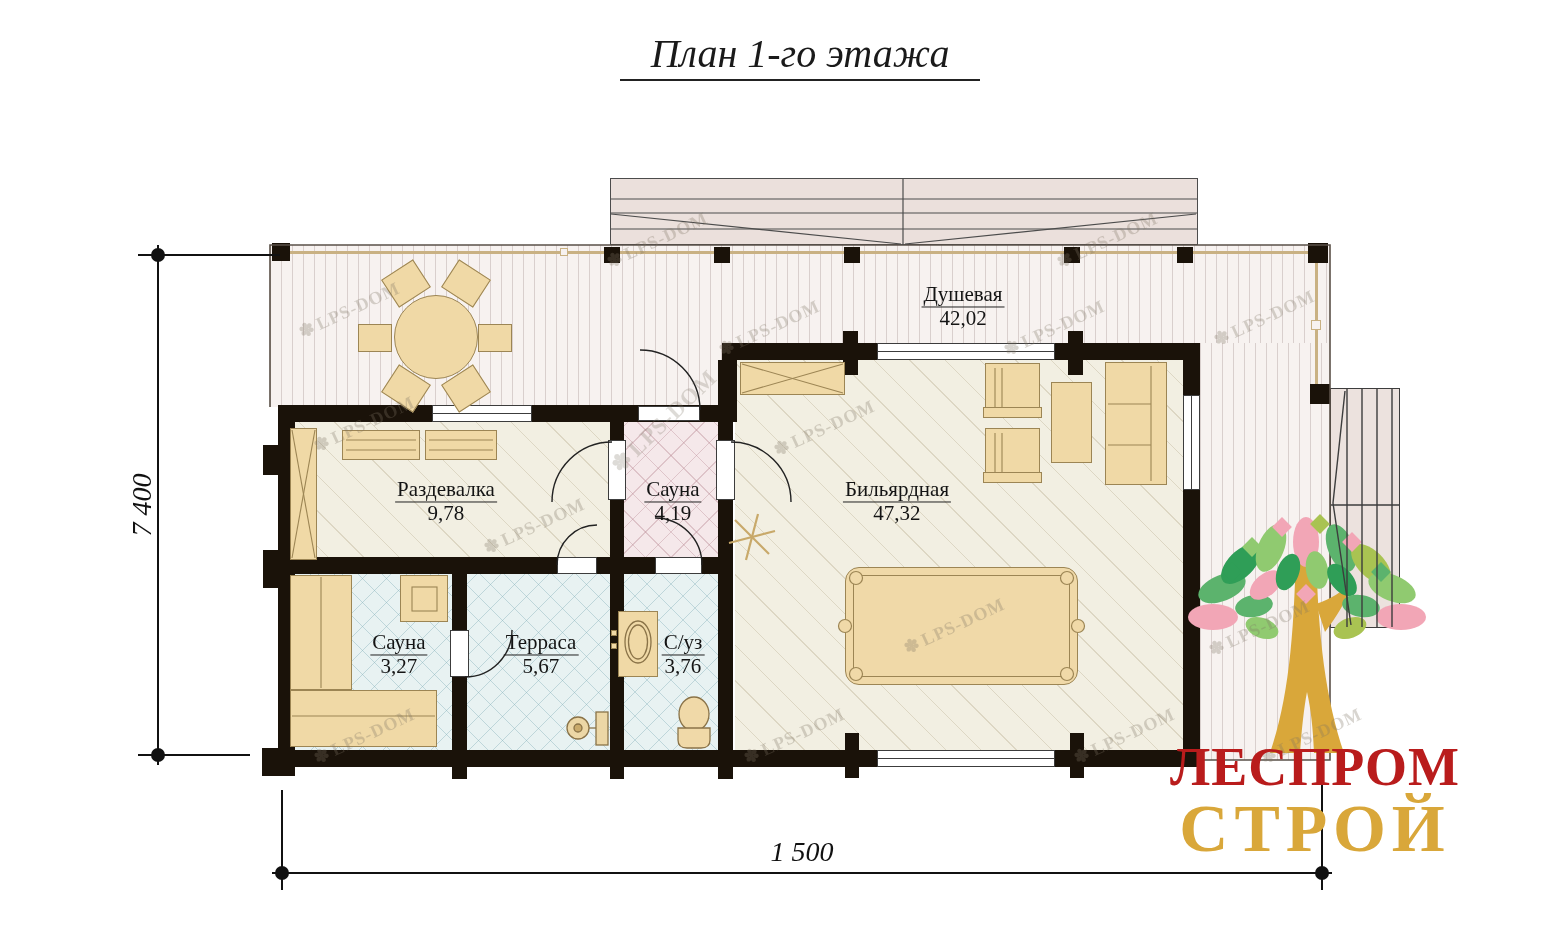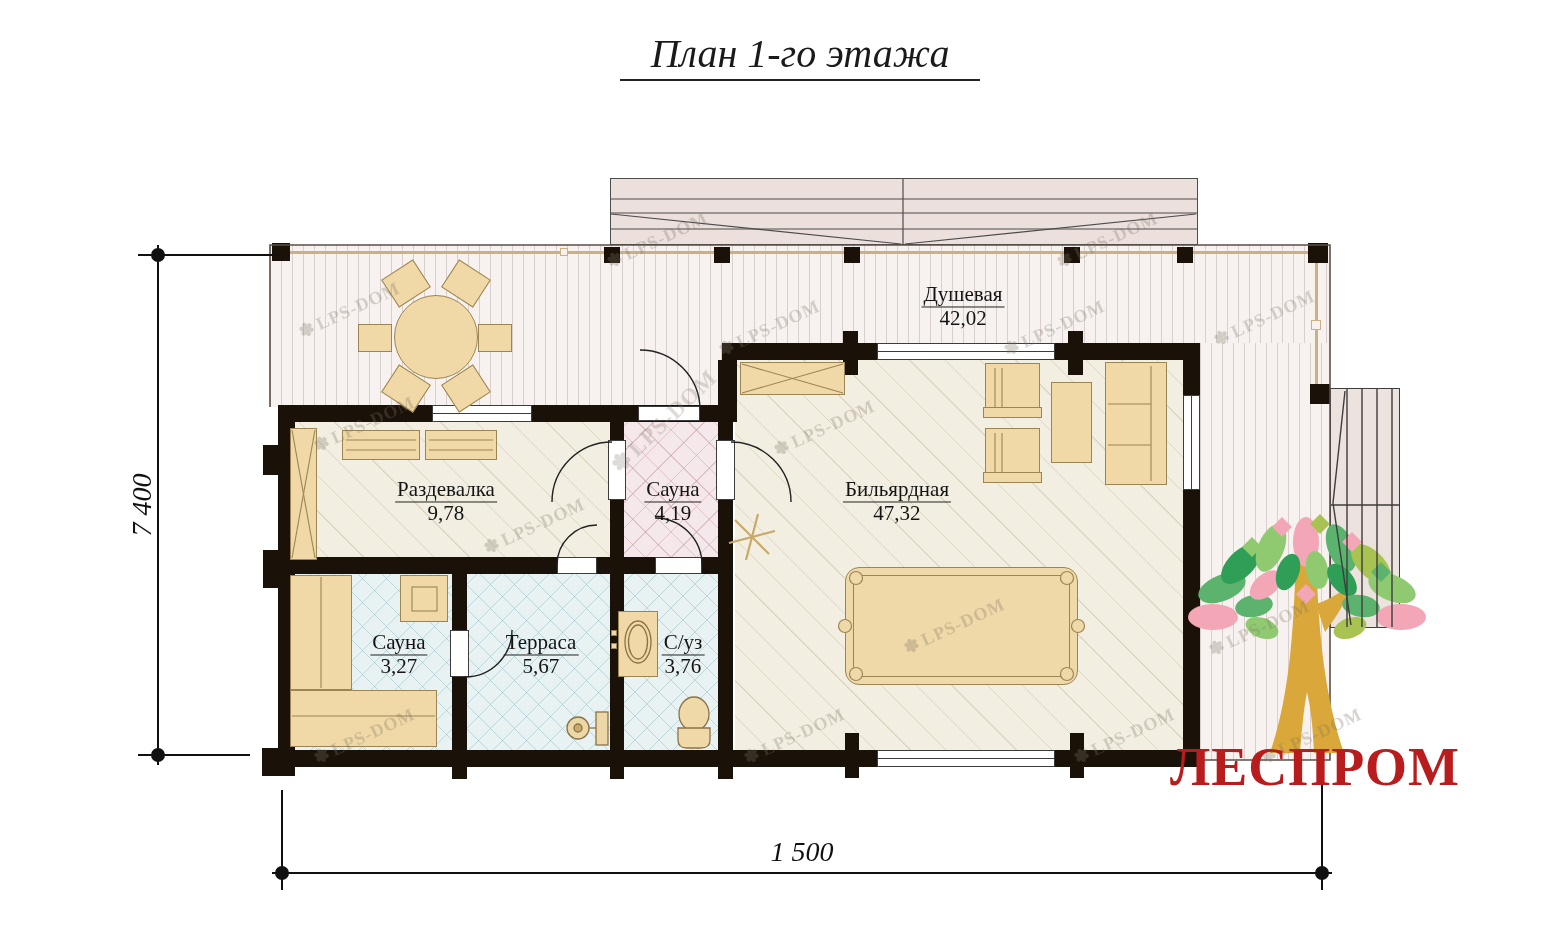--- a/index.html
+++ b/index.html
@@ -339,14 +339,15 @@
   <span class="wm" style="left:1210px;top:640px;transform:rotate(-25deg)"><i>✽</i><b>LPS-DOM</b></span>
   <span class="wm" style="left:315px;top:748px;transform:rotate(-25deg)"><i>✽</i><b>LPS-DOM</b></span>
   <span class="wm" style="left:745px;top:748px;transform:rotate(-25deg)"><i>✽</i><b>LPS-DOM</b></span>
   <span class="wm" style="left:1075px;top:748px;transform:rotate(-25deg)"><i>✽</i><b>LPS-DOM</b></span>
   <span class="wm" style="left:1262px;top:748px;transform:rotate(-25deg)"><i>✽</i><b>LPS-DOM</b></span>
   <span class="wm" style="left:608px;top:252px;transform:rotate(-25deg)"><i>✽</i><b>LPS-DOM</b></span>
   <span class="wm" style="left:1058px;top:252px;transform:rotate(-25deg)"><i>✽</i><b>LPS-DOM</b></span>
   <span class="wm" style="left:485px;top:538px;transform:rotate(-25deg)"><i>✽</i><b>LPS-DOM</b></span>
 
   <div id="logo-top" style="color:#b91c1c">ЛЕСПРОМ</div>
+  <div id="logo-bottom" style="color:#d9a73a">СТРОЙ</div>
 
 </div>
 
 </body></html>

